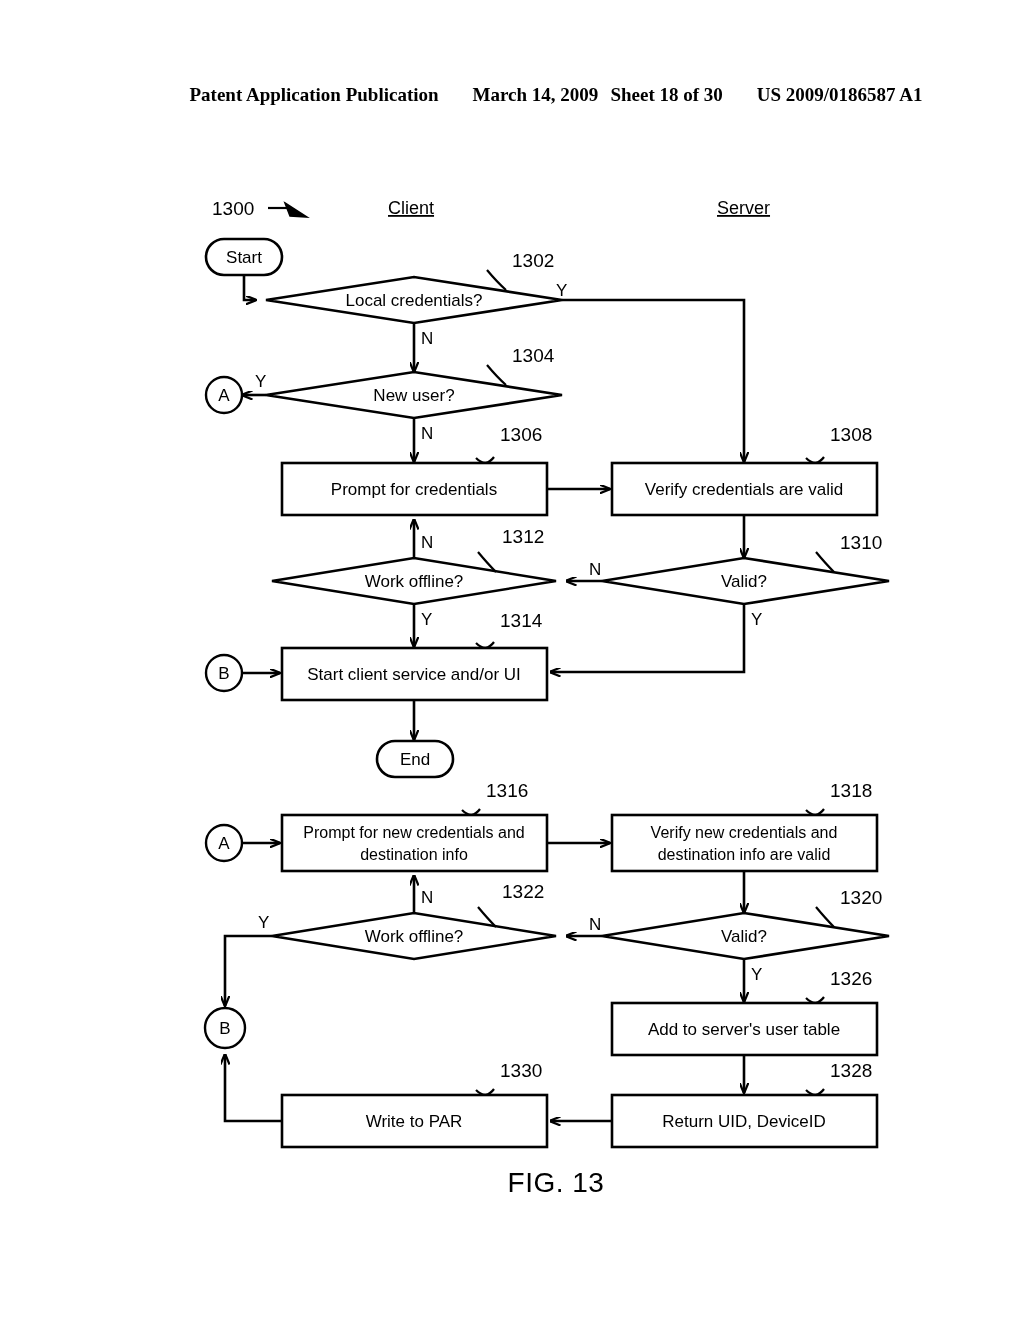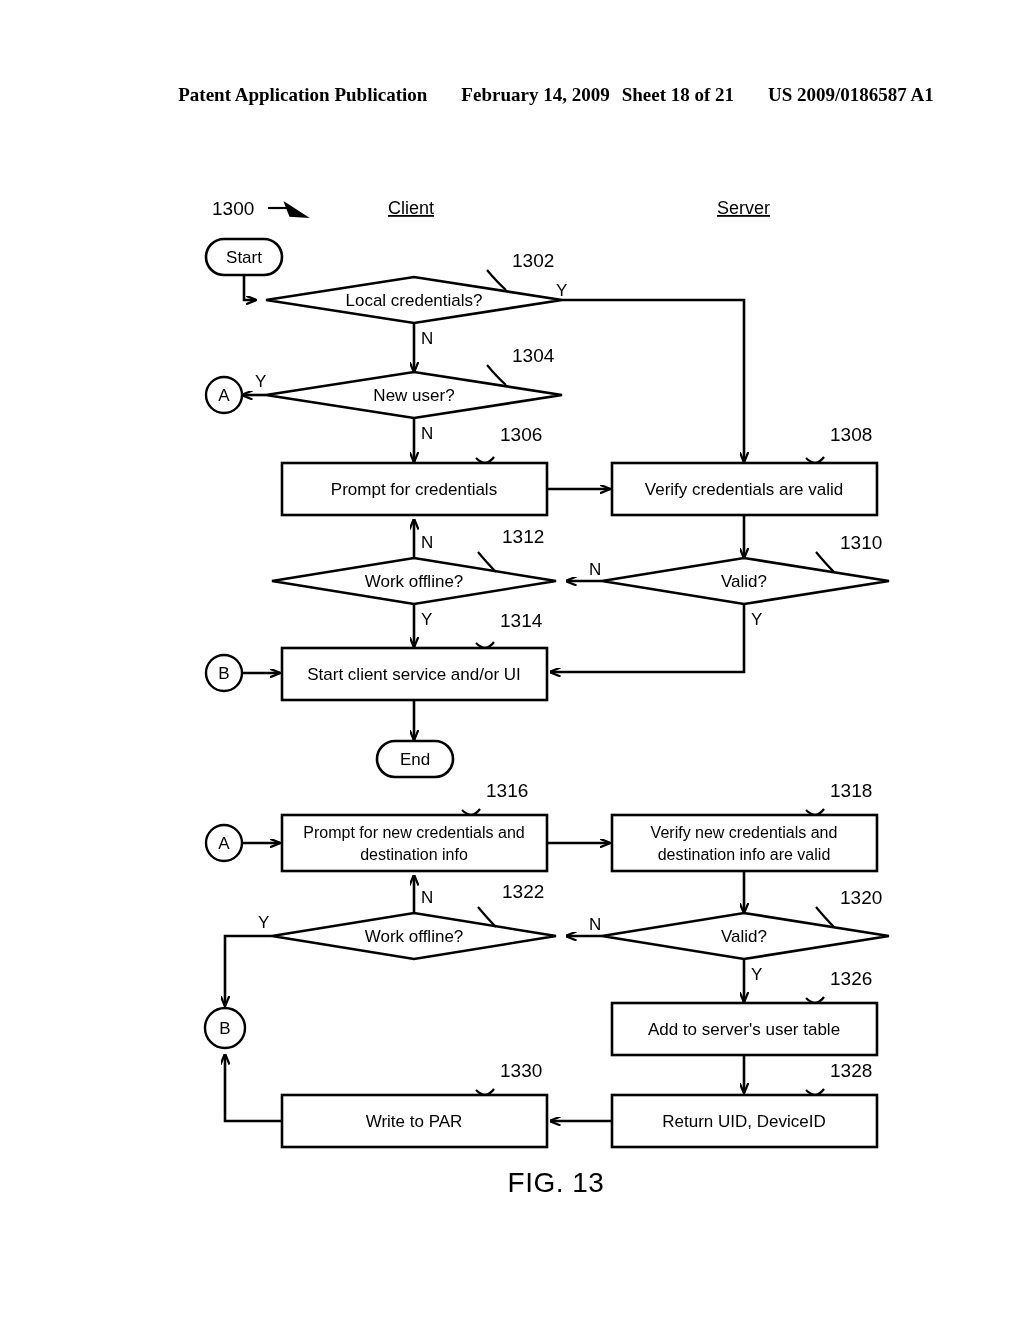--- a/index.html
+++ b/index.html
@@ -74,23 +74,23 @@
   .leader { stroke: #000000; stroke-width: 2.2; fill: none; }
 </style>
 </head>
 <body>
 
 <div class="page">
 
   <div class="pub-header">
     <span class="seg">Patent Application Publication</span>
     <span class="gap-xl"></span>
-    <span class="seg">February 14, 2009</span>
+    <span class="seg">March 14, 2009</span>
     <span class="gap-md"></span>
-    <span class="seg">Sheet 18 of 21</span>
+    <span class="seg">Sheet 18 of 30</span>
     <span class="gap-lg"></span>
     <span class="seg">US 2009/0186587 A1</span>
   </div>
 
   <svg id="figure-svg" width="1024" height="1320" viewBox="0 0 1024 1320">
     <defs>
       <marker id="arrowhead" markerWidth="11" markerHeight="9" refX="10.5" refY="4.5" orient="auto" markerUnits="userSpaceOnUse">
         <path d="M0,0 L11,4.5 L0,9" fill="none" stroke="#000" stroke-width="2.2"></path>
       </marker>
     </defs>

